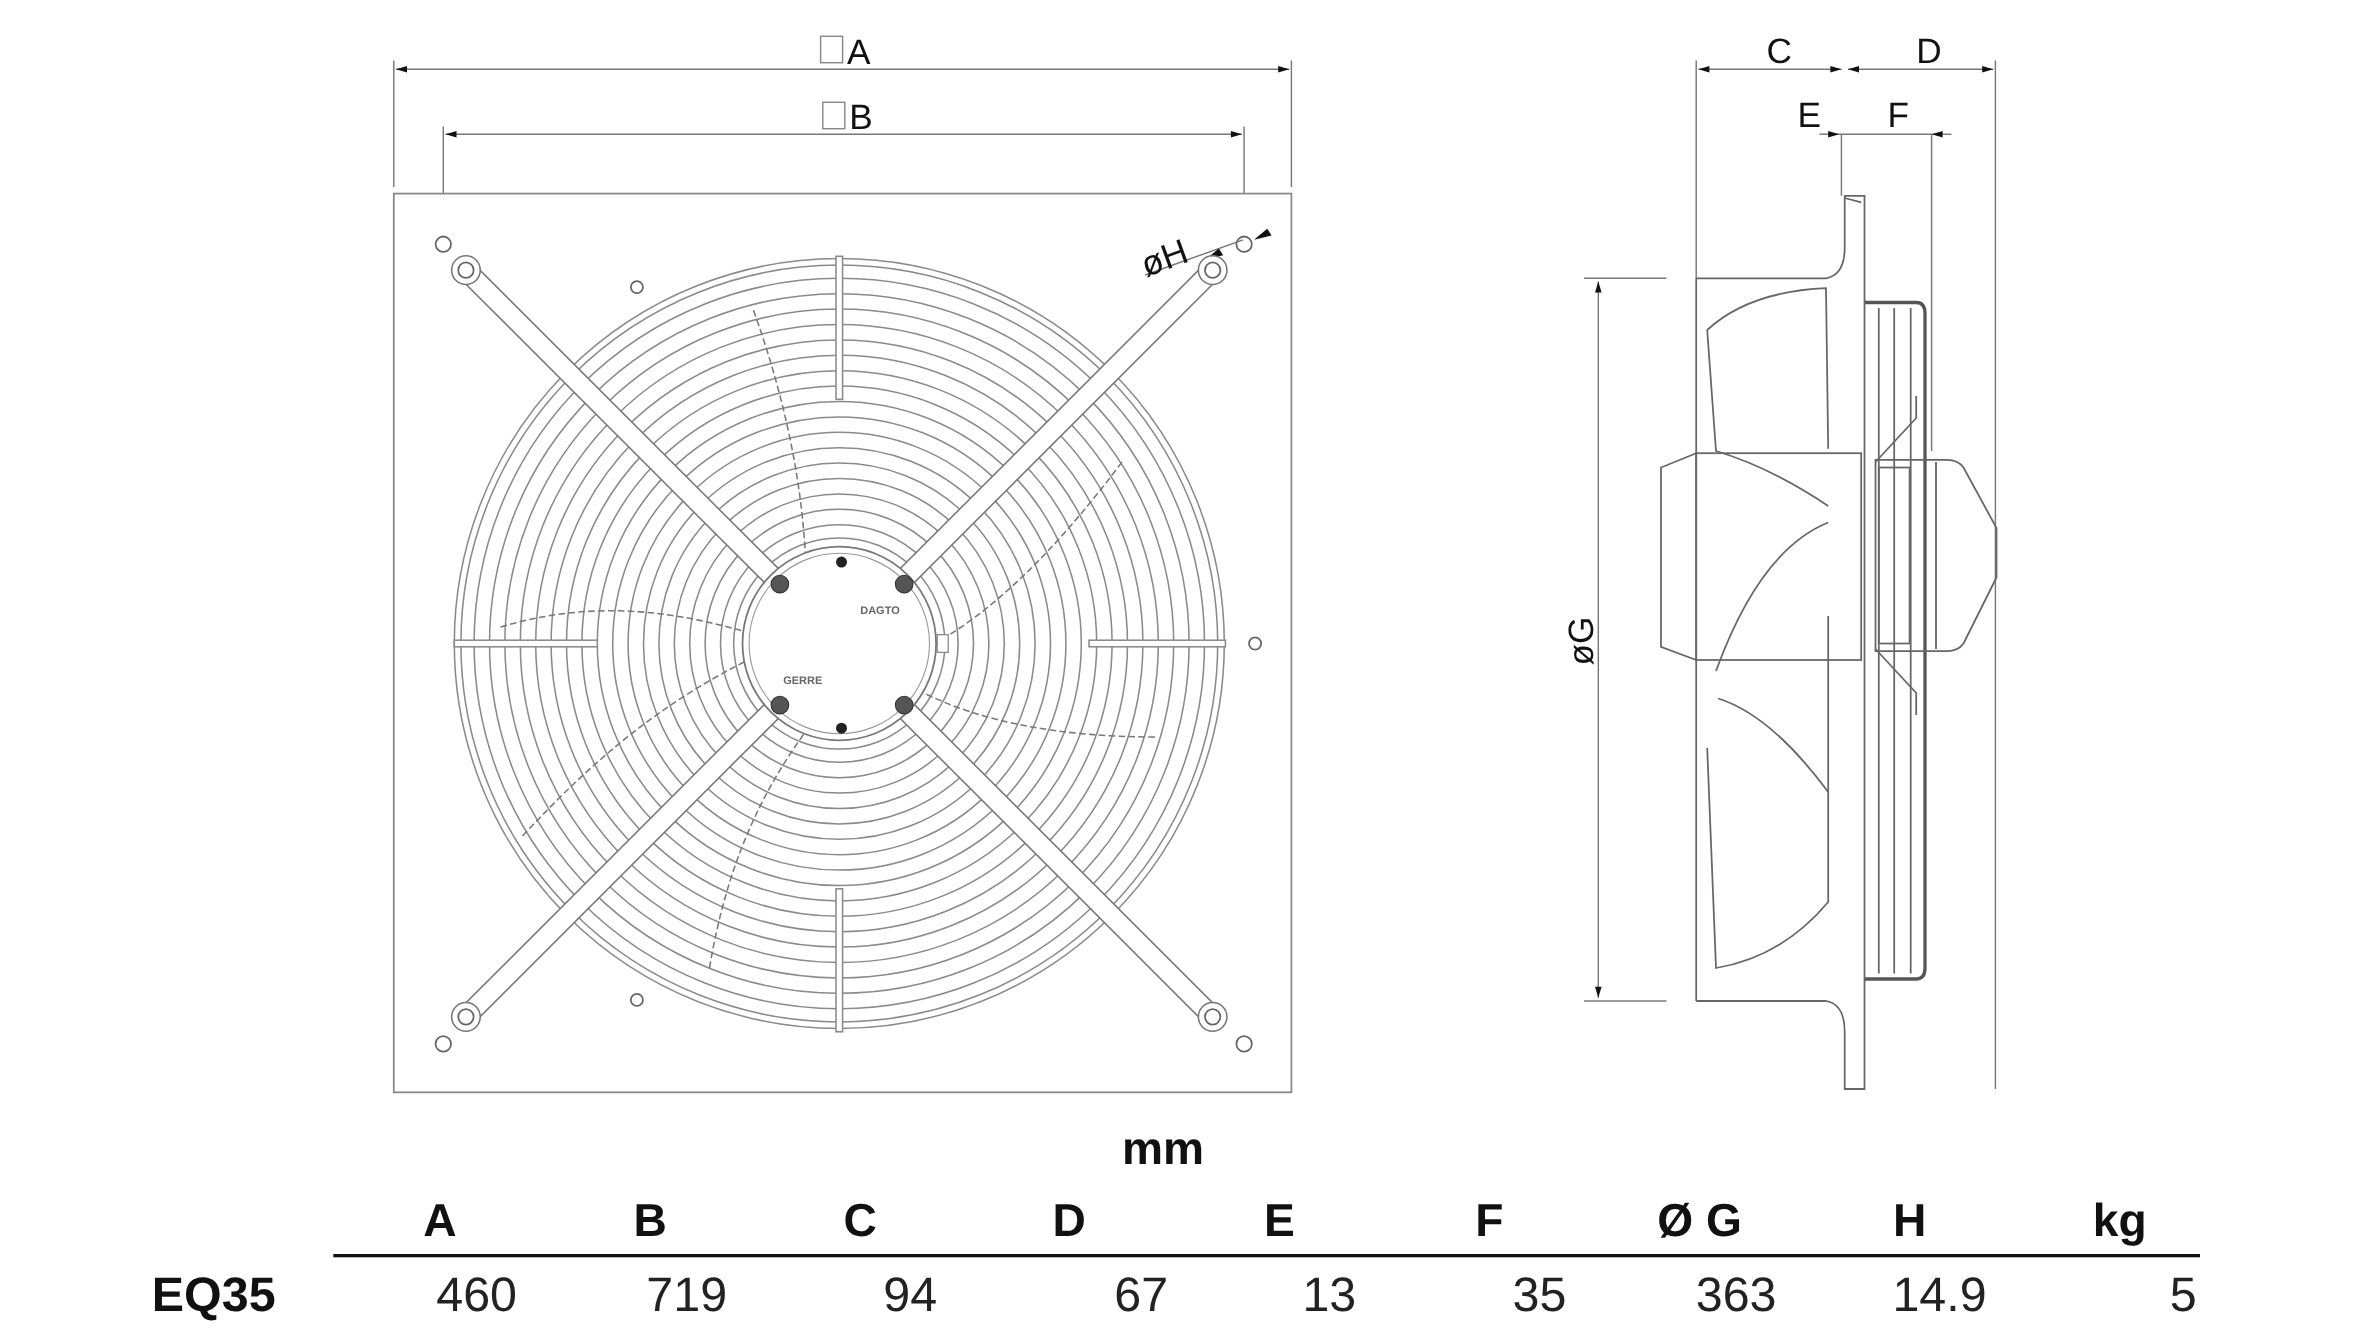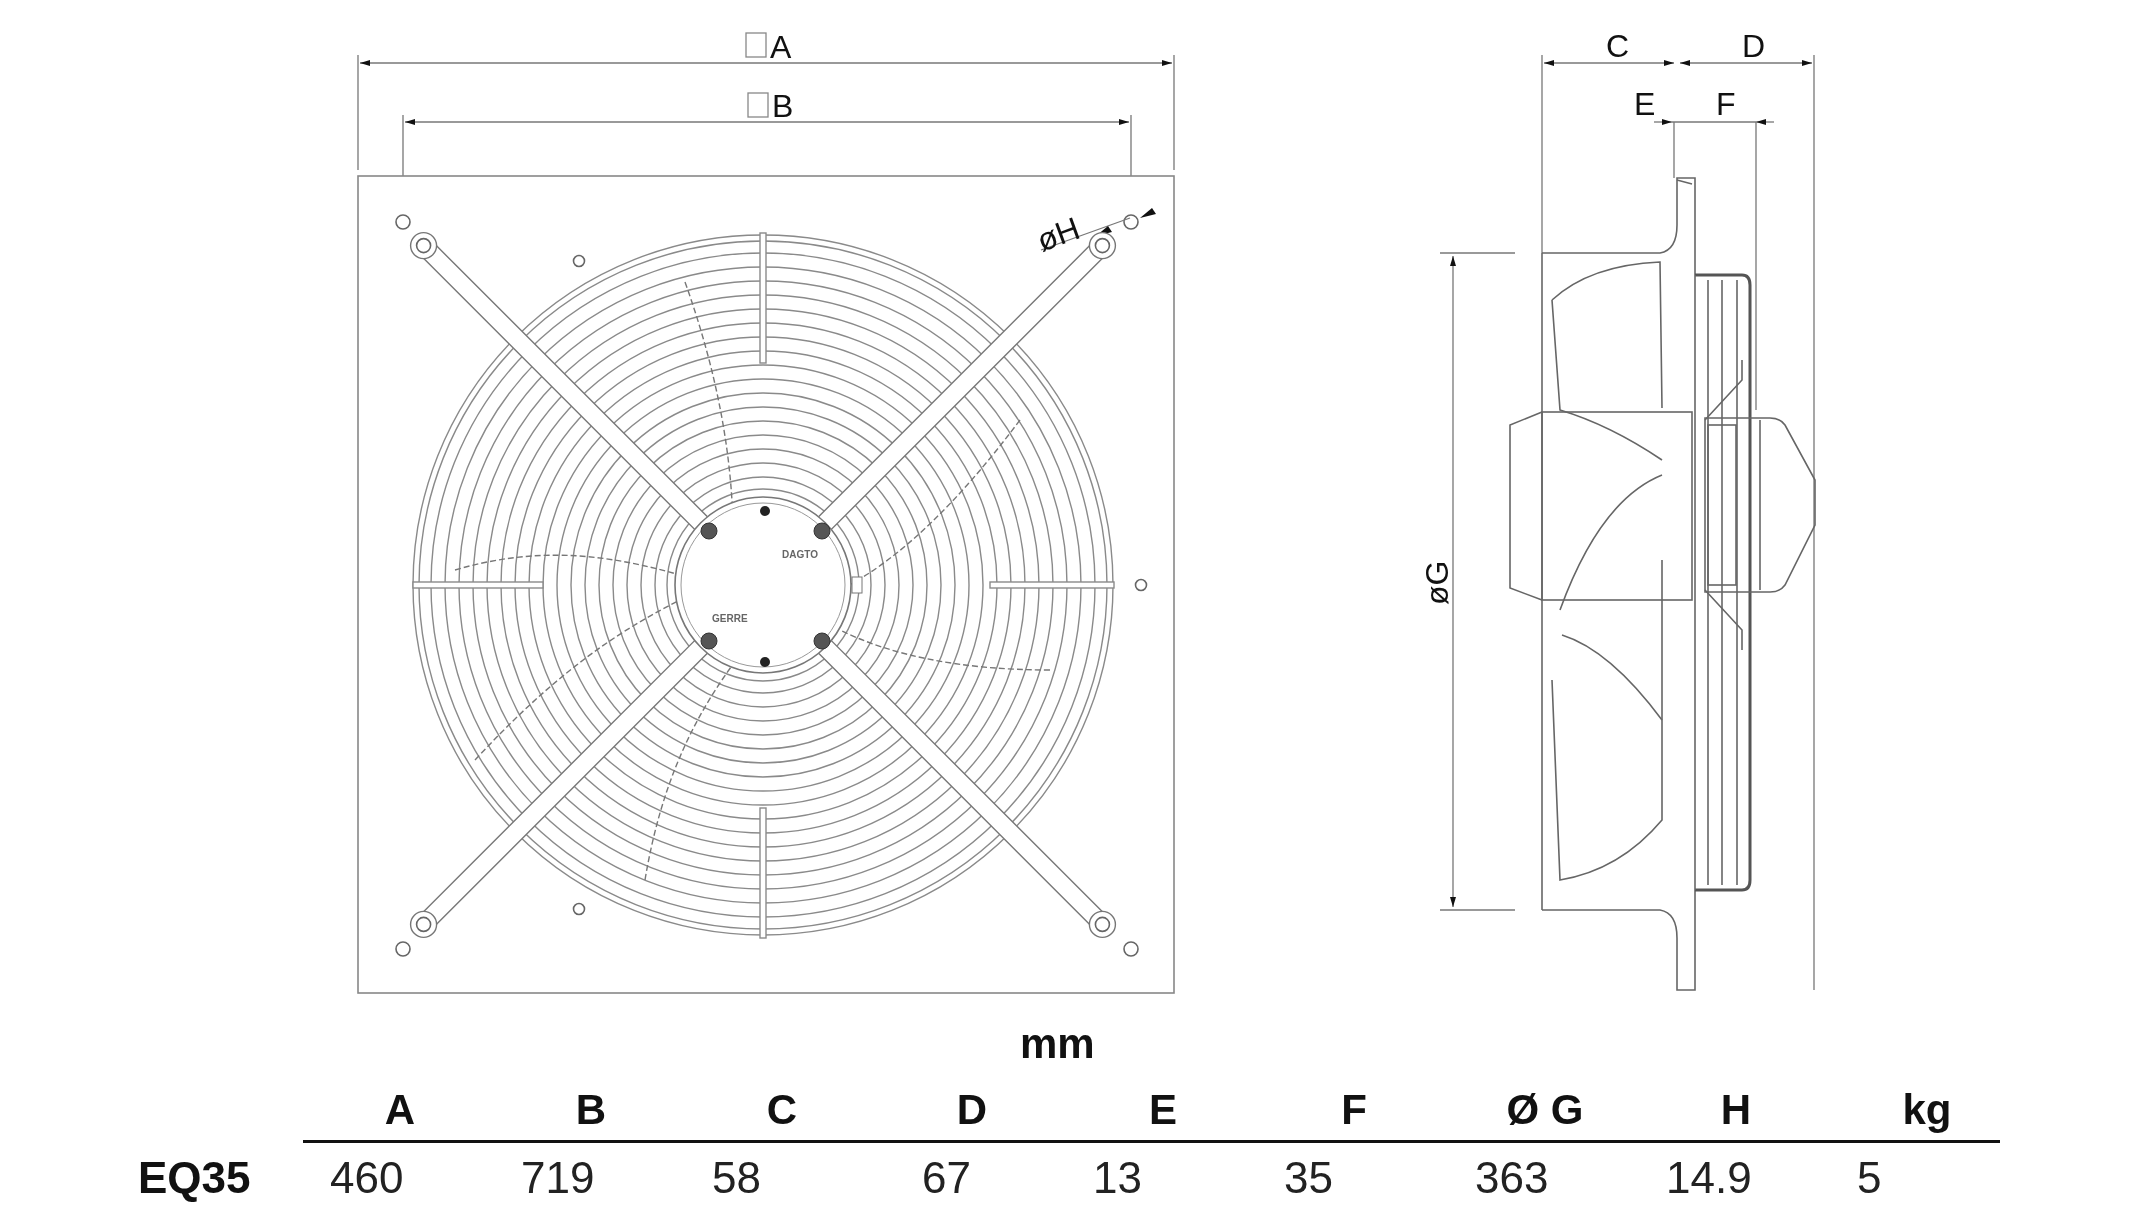--- a/index.html
+++ b/index.html
@@ -13,21 +13,21 @@
   .blade { stroke: #777; stroke-width: 1.4; fill: none; stroke-dasharray: 6 3; }
   .strut { stroke: #777; stroke-width: 1.4; fill: #fff; }
   .bolt { fill: #555; stroke: #333; stroke-width: 1; }
   .hubtxt { font-family: "Liberation Sans", sans-serif; font-size: 10px; fill: #666; font-weight: bold; }
 
   .table-area { position: absolute; left: 0; top: 1010px; width: 2151px; height: 200px; padding-left: 33px; }
   .unit { position: absolute; left: 1020px; top: 10px; font-size: 42px; font-weight: bold; color: #111; }
   .hdr { position: absolute; top: 76px; width: 120px; margin-left: -60px; text-align: center;
          font-size: 42px; font-weight: bold; color: #111; }
   .rule { position: absolute; left: 303px; top: 130px; width: 1697px; height: 3px; background: #111; }
-  .val { position: absolute; top: 143px; width: 140px; margin-left: -70px; text-align: left;
+  .val { position: absolute; top: 143px; width: 140px; margin-left: -70px; text-align: right;
          font-size: 44px; color: #222; }
   .model { position: absolute; left: 138px; top: 143px; font-size: 44px; font-weight: bold; color: #111; text-align: right; }
 </style>
 </head>
 <body>
 
 <svg id="drawing" viewBox="0 0 2151 1010" xmlns="http://www.w3.org/2000/svg">
   <defs>
     <marker id="arr" viewBox="0 0 10 10" refX="10" refY="5" markerWidth="14" markerHeight="10" orient="auto-start-reverse" markerUnits="userSpaceOnUse">
       <path d="M0,2 L10,5 L0,8 z" fill="#111"></path>
@@ -227,21 +227,21 @@
   <div class="hdr" style="left:1545px">Ø G</div>
   <div class="hdr" style="left:1736px">H</div>
   <div class="hdr" style="left:1927px">kg</div>
 
   <div class="rule"></div>
 
   <div>
     <div class="model">EQ35</div>
     <div class="val" style="left:400px">460</div>
     <div class="val" style="left:591px">719</div>
-    <div class="val" style="left:782px">58</div>
+    <div class="val" style="left:782px">94</div>
     <div class="val" style="left:992px">67</div>
     <div class="val" style="left:1163px">13</div>
     <div class="val" style="left:1354px">35</div>
     <div class="val" style="left:1545px">363</div>
     <div class="val" style="left:1736px">14.9</div>
     <div class="val" style="left:1927px">5</div>
   </div>
 </div>
 
 </body></html>

